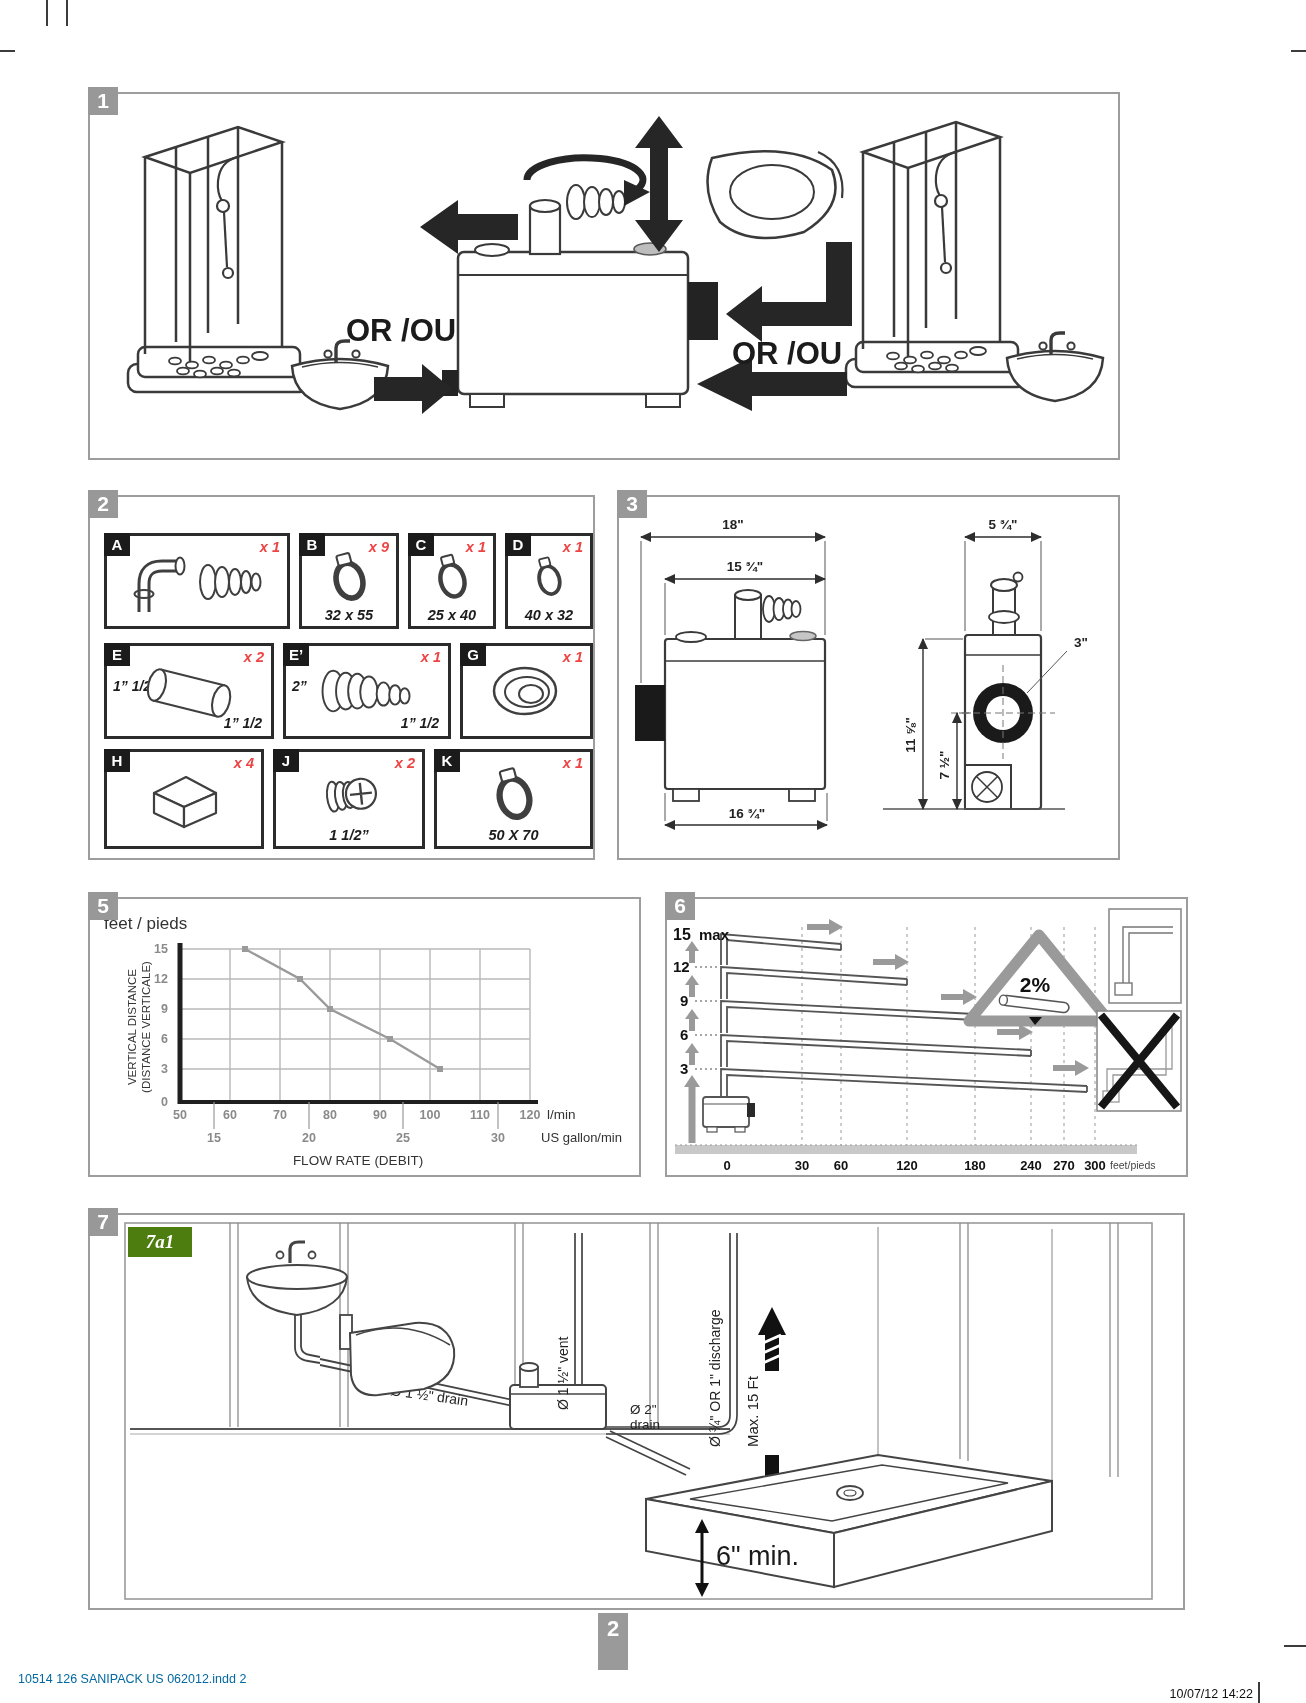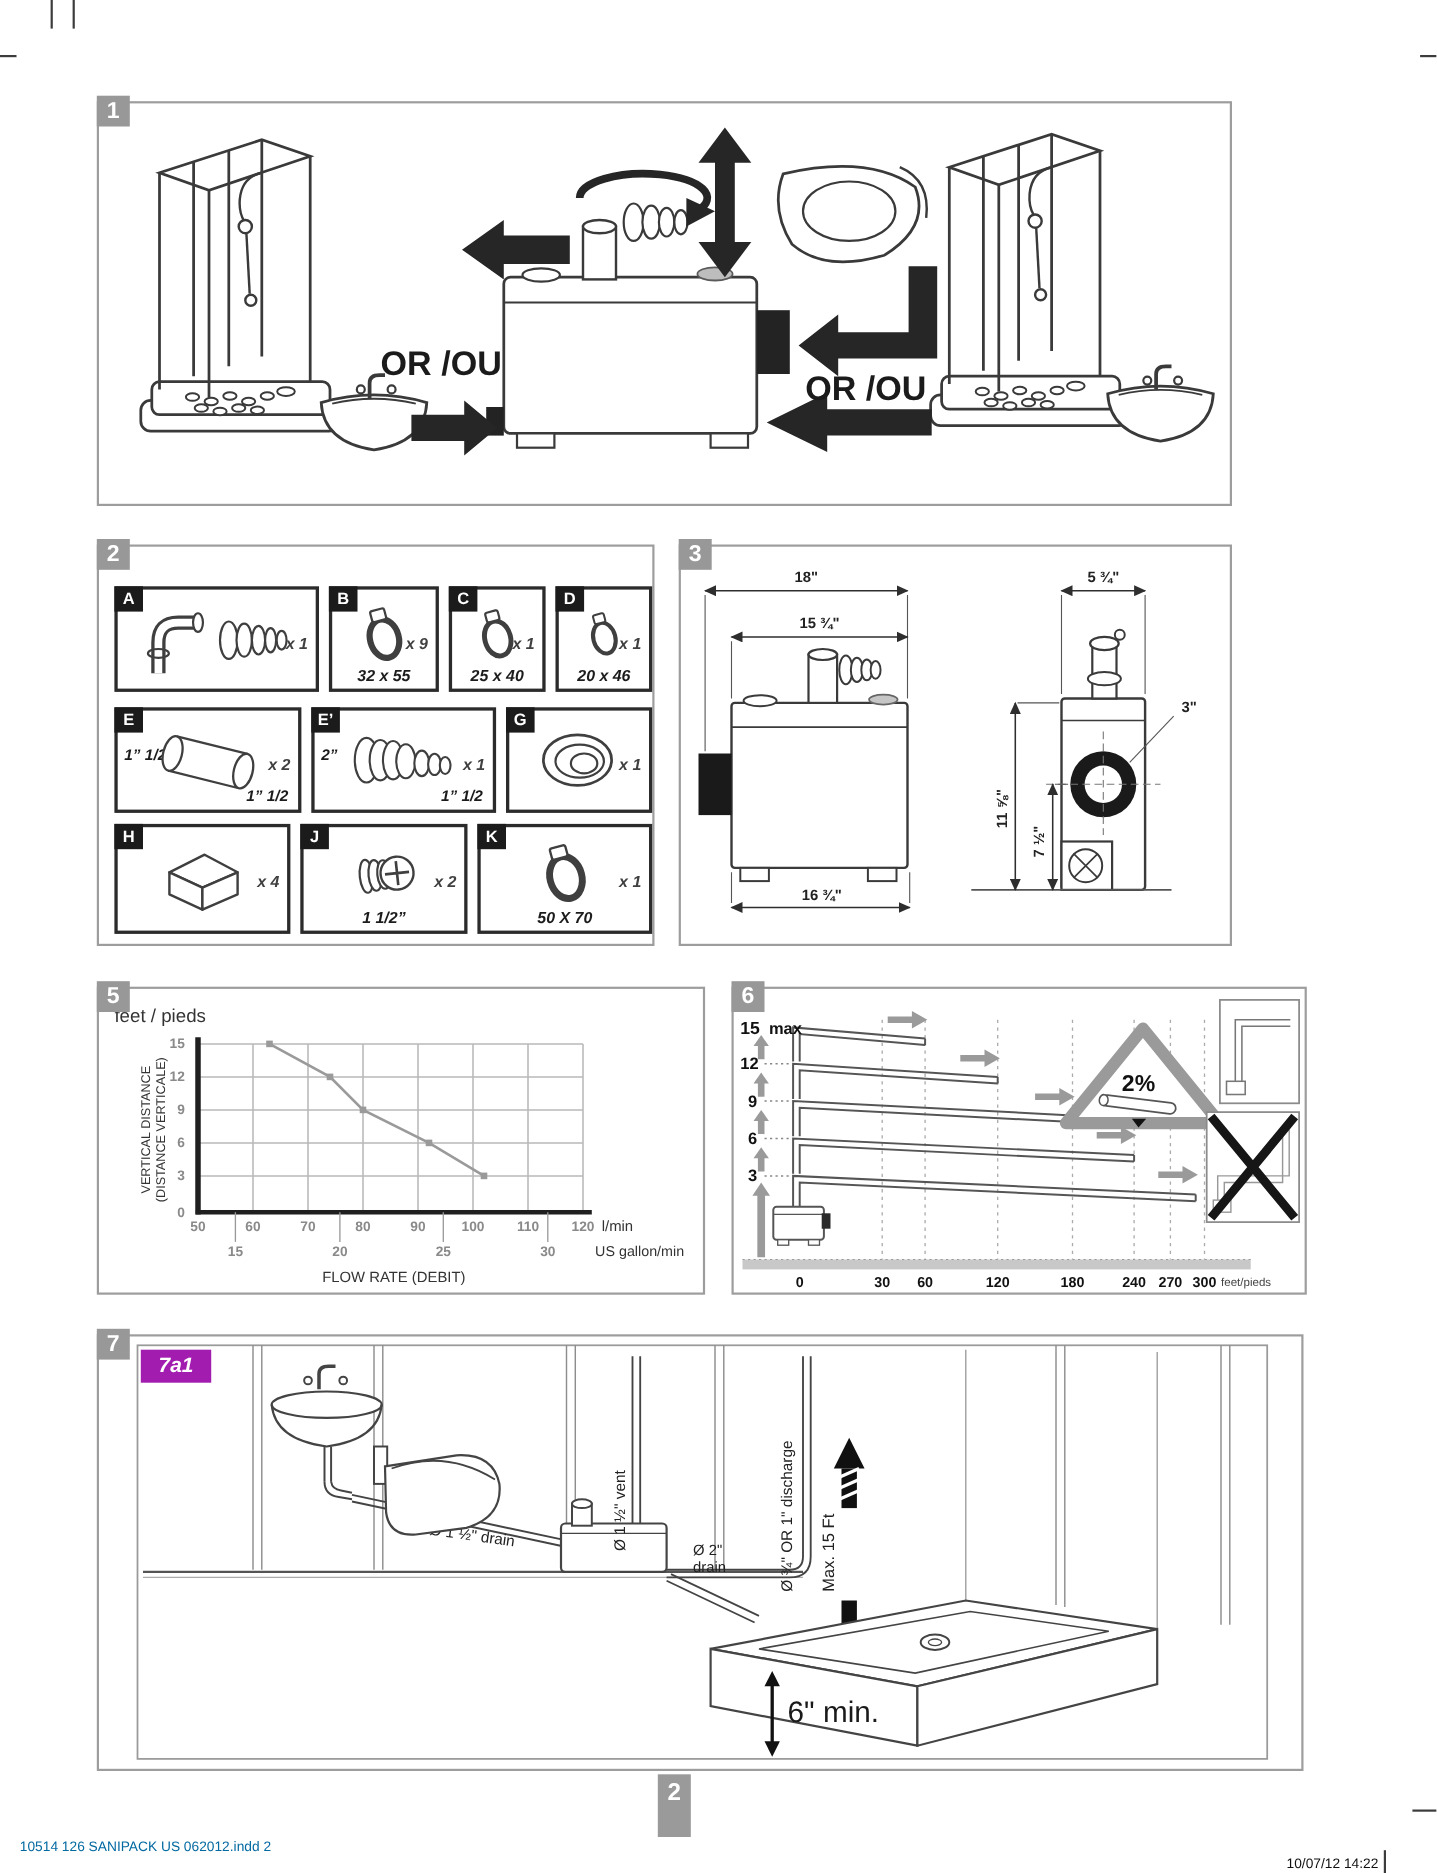--- a/index.html
+++ b/index.html
@@ -5,21 +5,21 @@
   html,body{margin:0;padding:0;}
   body{width:1306px;height:1703px;position:relative;background:#ffffff;
        font-family:"Liberation Sans",sans-serif;color:#1c1c1c;overflow:hidden;}
   .panel{position:absolute;border:2.5px solid #9d9d9d;background:#fff;box-sizing:border-box;}
   .pbadge{position:absolute;left:-2px;top:-7px;width:30px;height:28px;background:#989898;
           color:#fff;font-weight:bold;font-size:21px;display:flex;align-items:center;
           justify-content:center;z-index:4;}
   .card{position:absolute;border:3px solid #2b2b2b;background:#fff;box-sizing:border-box;}
   .chip{position:absolute;left:-3px;top:-3px;width:26px;height:23px;background:#1b1b1b;color:#fff;
         font-weight:bold;font-size:15px;display:flex;align-items:center;justify-content:center;}
-  .qty{position:absolute;right:7px;top:3px;font-weight:bold;font-style:italic;font-size:14.5px;color:#404040;margin-top:39px;}
+  .qty{position:absolute;right:7px;top:3px;font-weight:bold;font-style:italic;font-size:14.5px;color:#ef4444;}
   .size{position:absolute;left:0;right:0;bottom:3px;text-align:center;font-weight:bold;font-style:italic;font-size:14.5px;}
   .lt{position:absolute;left:6px;top:32px;font-weight:bold;font-style:italic;font-size:14px;}
   .rb{position:absolute;right:9px;bottom:5px;font-weight:bold;font-style:italic;font-size:14px;}
   .icon{position:absolute;left:50%;top:52%;transform:translate(-50%,-50%);}
   svg text{font-family:"Liberation Sans",sans-serif;}
   .crop{position:absolute;background:#3c3c3c;}
   .pagebadge{position:absolute;left:598px;top:1613px;width:30px;height:57px;background:#9a9a9a;
              color:#fff;font-weight:bold;font-size:22px;text-align:center;padding-top:3px;box-sizing:border-box;}
   .footL{position:absolute;left:18px;top:1672px;font-size:12.5px;color:#0369a1;}
   .footR{position:absolute;right:53px;top:1672px;font-size:12.5px;color:#111;margin-top:15px;}
@@ -162,21 +162,21 @@
   </div>
   <div class="card" style="left:415px;top:36px;width:88px;height:96px;">
     <div class="chip">D</div>
     <div class="qty">x 1</div>
     <svg class="icon" width="50" height="54" viewBox="0 0 60 62" style="top:44%;">
       <g transform="rotate(-15 30 34)">
         <ellipse cx="30" cy="36" rx="12" ry="17" fill="none" stroke="#3f3f3f" stroke-width="4.5"></ellipse>
         <rect x="24" y="9" width="12" height="10" rx="2" fill="#fff" stroke="#3f3f3f" stroke-width="2.2"></rect>
       </g>
     </svg>
-    <div class="size">20 x 46</div>
+    <div class="size">40 x 32</div>
   </div>
 
   <div class="card" style="left:14px;top:146px;width:170px;height:96px;">
     <div class="chip">E</div>
     <div class="qty">x 2</div>
     <div class="lt">1” 1/2</div>
     <div class="rb">1” 1/2</div>
     <svg class="icon" width="104" height="58" viewBox="0 0 110 56">
       <g transform="rotate(14 55 28)">
         <path d="M20 11 L90 11 M20 45 L90 45" stroke="#3f3f3f" stroke-width="2.2" fill="none"></path>
@@ -574,19 +574,19 @@
       <ellipse cx="760" cy="278" rx="6" ry="3" fill="#fff" stroke="#444" stroke-width="1.2"></ellipse>
     </g>
 
     <g>
       <line x1="612" y1="314" x2="612" y2="372" stroke="#111" stroke-width="3"></line>
       <polygon points="605,318 619,318 612,304" fill="#111"></polygon>
       <polygon points="605,368 619,368 612,382" fill="#111"></polygon>
     </g>
     <text x="626" y="350" font-size="27" fill="#1a1a1a">6" min.</text>
   </svg>
-  <div style="position:absolute;left:38px;top:12px;width:64px;height:30px;background:#a21caf;color:#fff;
-              display:flex;align-items:center;justify-content:center;font-weight:bold;font-style:italic;font-size:19px;">7a1</div>
+  <div style="position:absolute;left:38px;top:12px;width:64px;height:30px;background:#4d7c0f;color:#fff;
+              display:flex;align-items:center;justify-content:center;font-weight:bold;font-style:italic;font-size:19px;font-family:Liberation Serif, serif;">7a1</div>
 </section>
 
 <div class="pagebadge">2</div>
 <div class="footL">10514 126 SANIPACK US 062012.indd   2</div>
 <div class="footR">10/07/12   14:22</div>
 
 </body></html>

